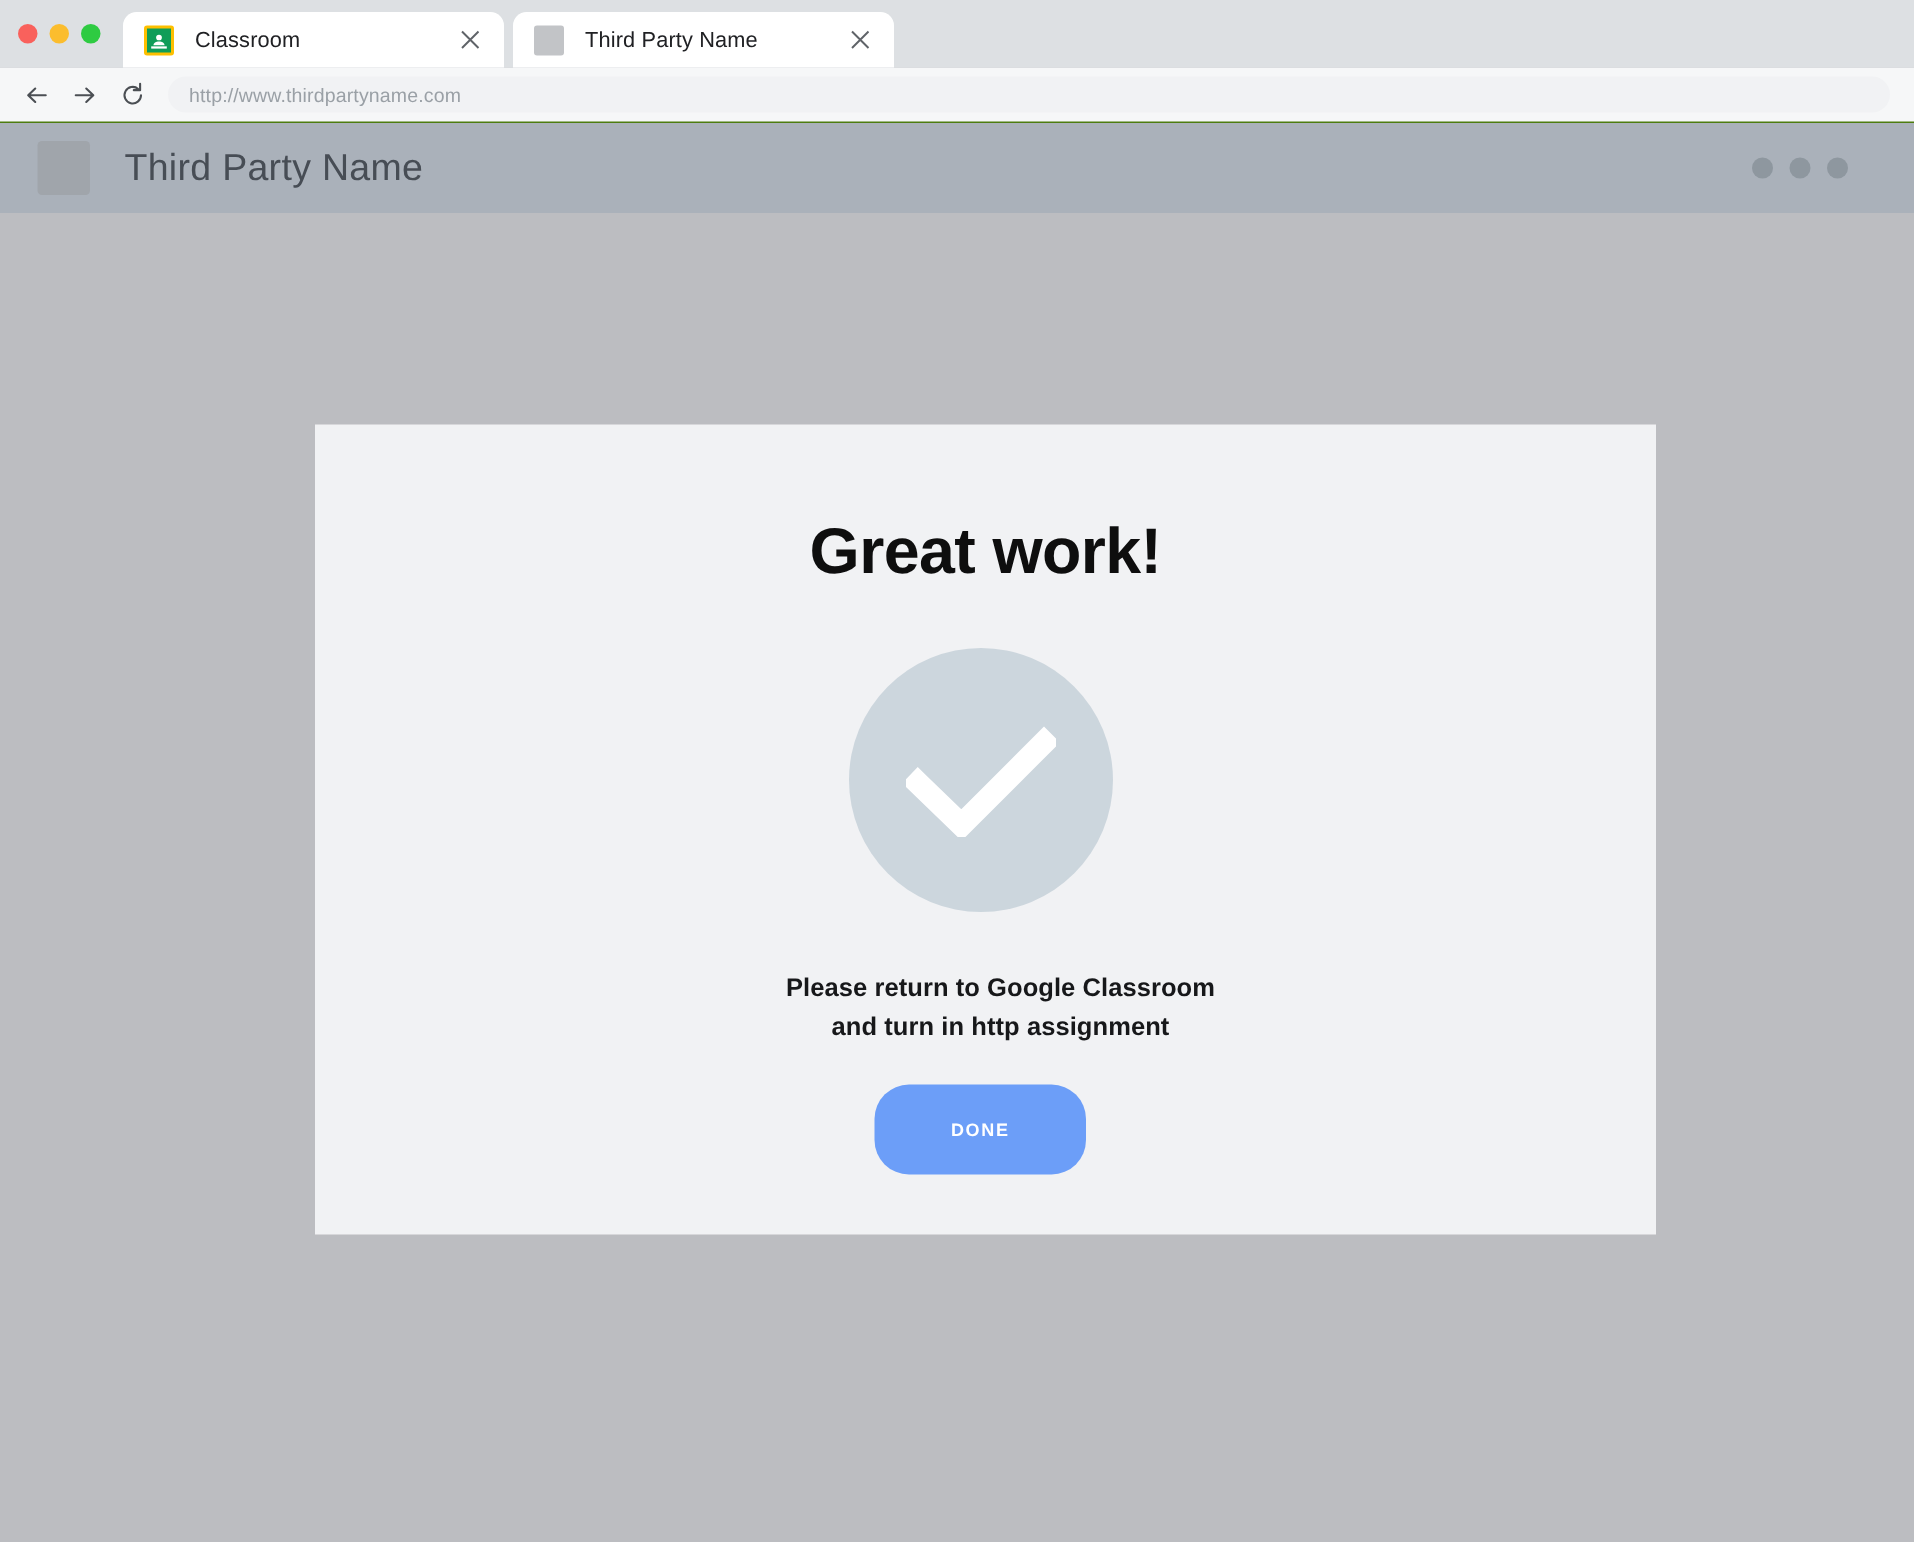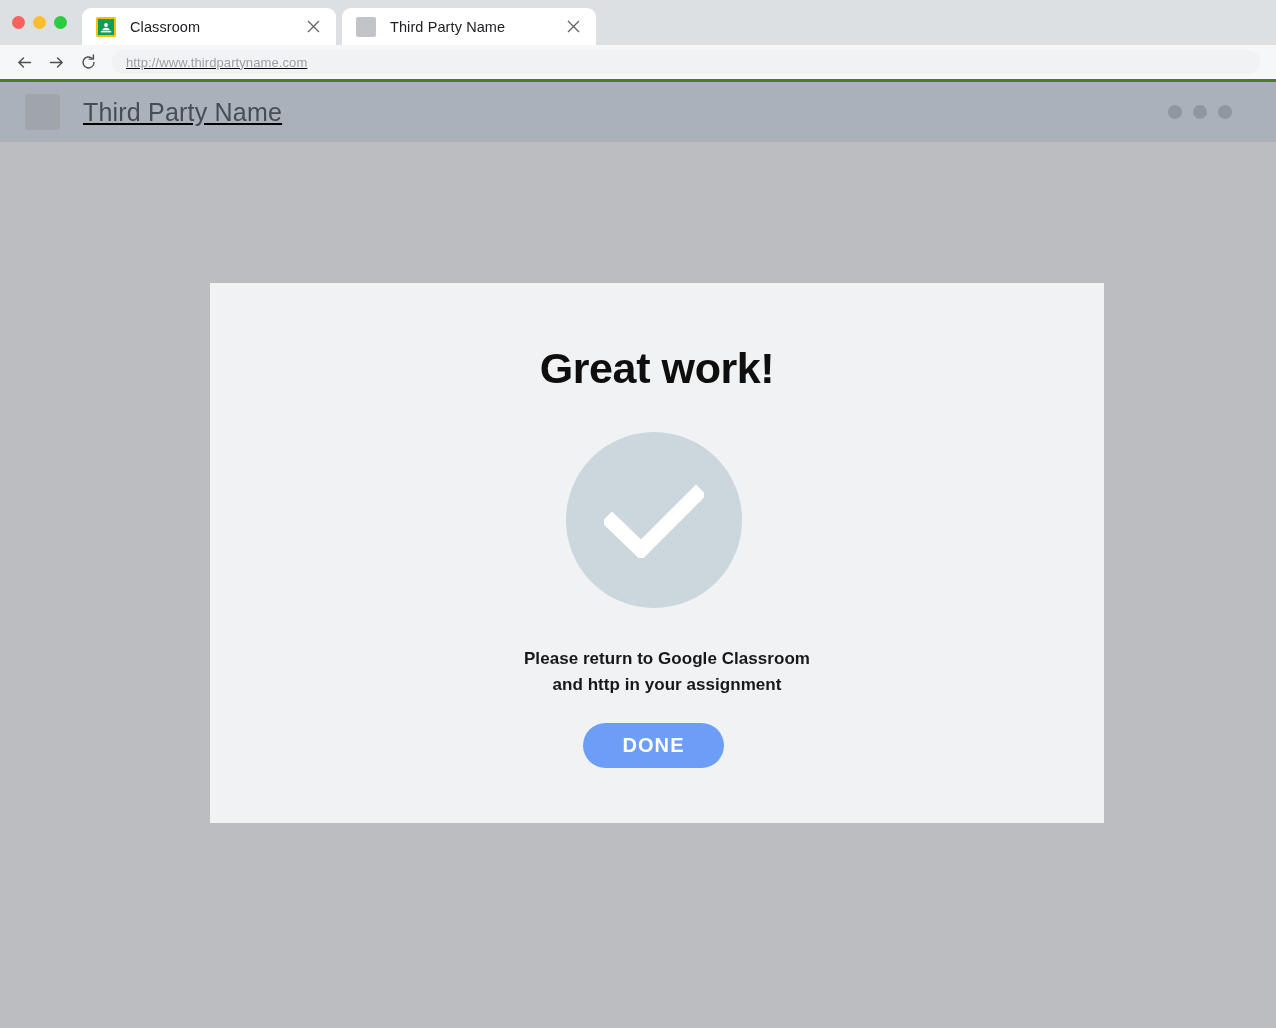--- a/index.html
+++ b/index.html
@@ -15,21 +15,20 @@
     -webkit-font-smoothing: antialiased;
   }
 
   
   .browser {
     width: 1276px;
     height: 1028px;
     position: relative;
     display: flex;
     flex-direction: column;
-    text-decoration: underline;
   }
 
   .tabstrip {
     height: 45px;
     background: #dde0e3;
     position: relative;
     flex: 0 0 auto;
   }
 
   .traffic-lights {
@@ -114,21 +113,21 @@
   }
 
   .toolbar {
     height: 37px;
     background: #f6f7f8;
     display: flex;
     align-items: center;
     padding: 0 8px;
     box-sizing: border-box;
     flex: 0 0 auto;
-    border-bottom: 3px solid #4d7c0f;
+    border-bottom: 1px solid #4d7c0f;
     text-align: right;
   }
   .nav-btn {
     width: 32px;
     height: 30px;
     display: flex;
     align-items: center;
     justify-content: center;
     color: #4b4f54;
     flex: 0 0 auto;
@@ -236,25 +235,25 @@
     color: #17181a;
     text-align: center;
     line-height: 26px;
     letter-spacing: 0.05px;
     margin-left: 20px;
   }
 
   .done-button {
     margin-top: 25px;
     width: 141px;
-    height: 45px;
+    height: 60px;
     border-radius: 23px;
     background: #6c9ef8;
     color: #ffffff;
-    font-size: 20px;
+    font-size: 12px;
     font-weight: bold;
     letter-spacing: 1.1px;
     display: flex;
     align-items: center;
     justify-content: center;
     border: none;
     font-family: "Liberation Sans", sans-serif;
     cursor: pointer;
     margin-left: -7px;
   }
@@ -342,20 +341,20 @@
       <div class="card-heading">Great work!</div>
 
       <div class="check-circle">
         <svg width="100" height="76" viewBox="0 0 100 76">
           <path d="M8 40 L37 68 L92 13" stroke="#ffffff" stroke-width="15" fill="none" stroke-linecap="square" stroke-linejoin="miter"></path>
         </svg>
       </div>
 
       <div class="card-message">
         <div>Please return to Google Classroom</div>
-        <div>and http in your assignment</div>
+        <div>and turn in http assignment</div>
       </div>
 
       <button class="done-button">DONE</button>
     </div>
 
   </div>
 </div>
 
 </body></html>

